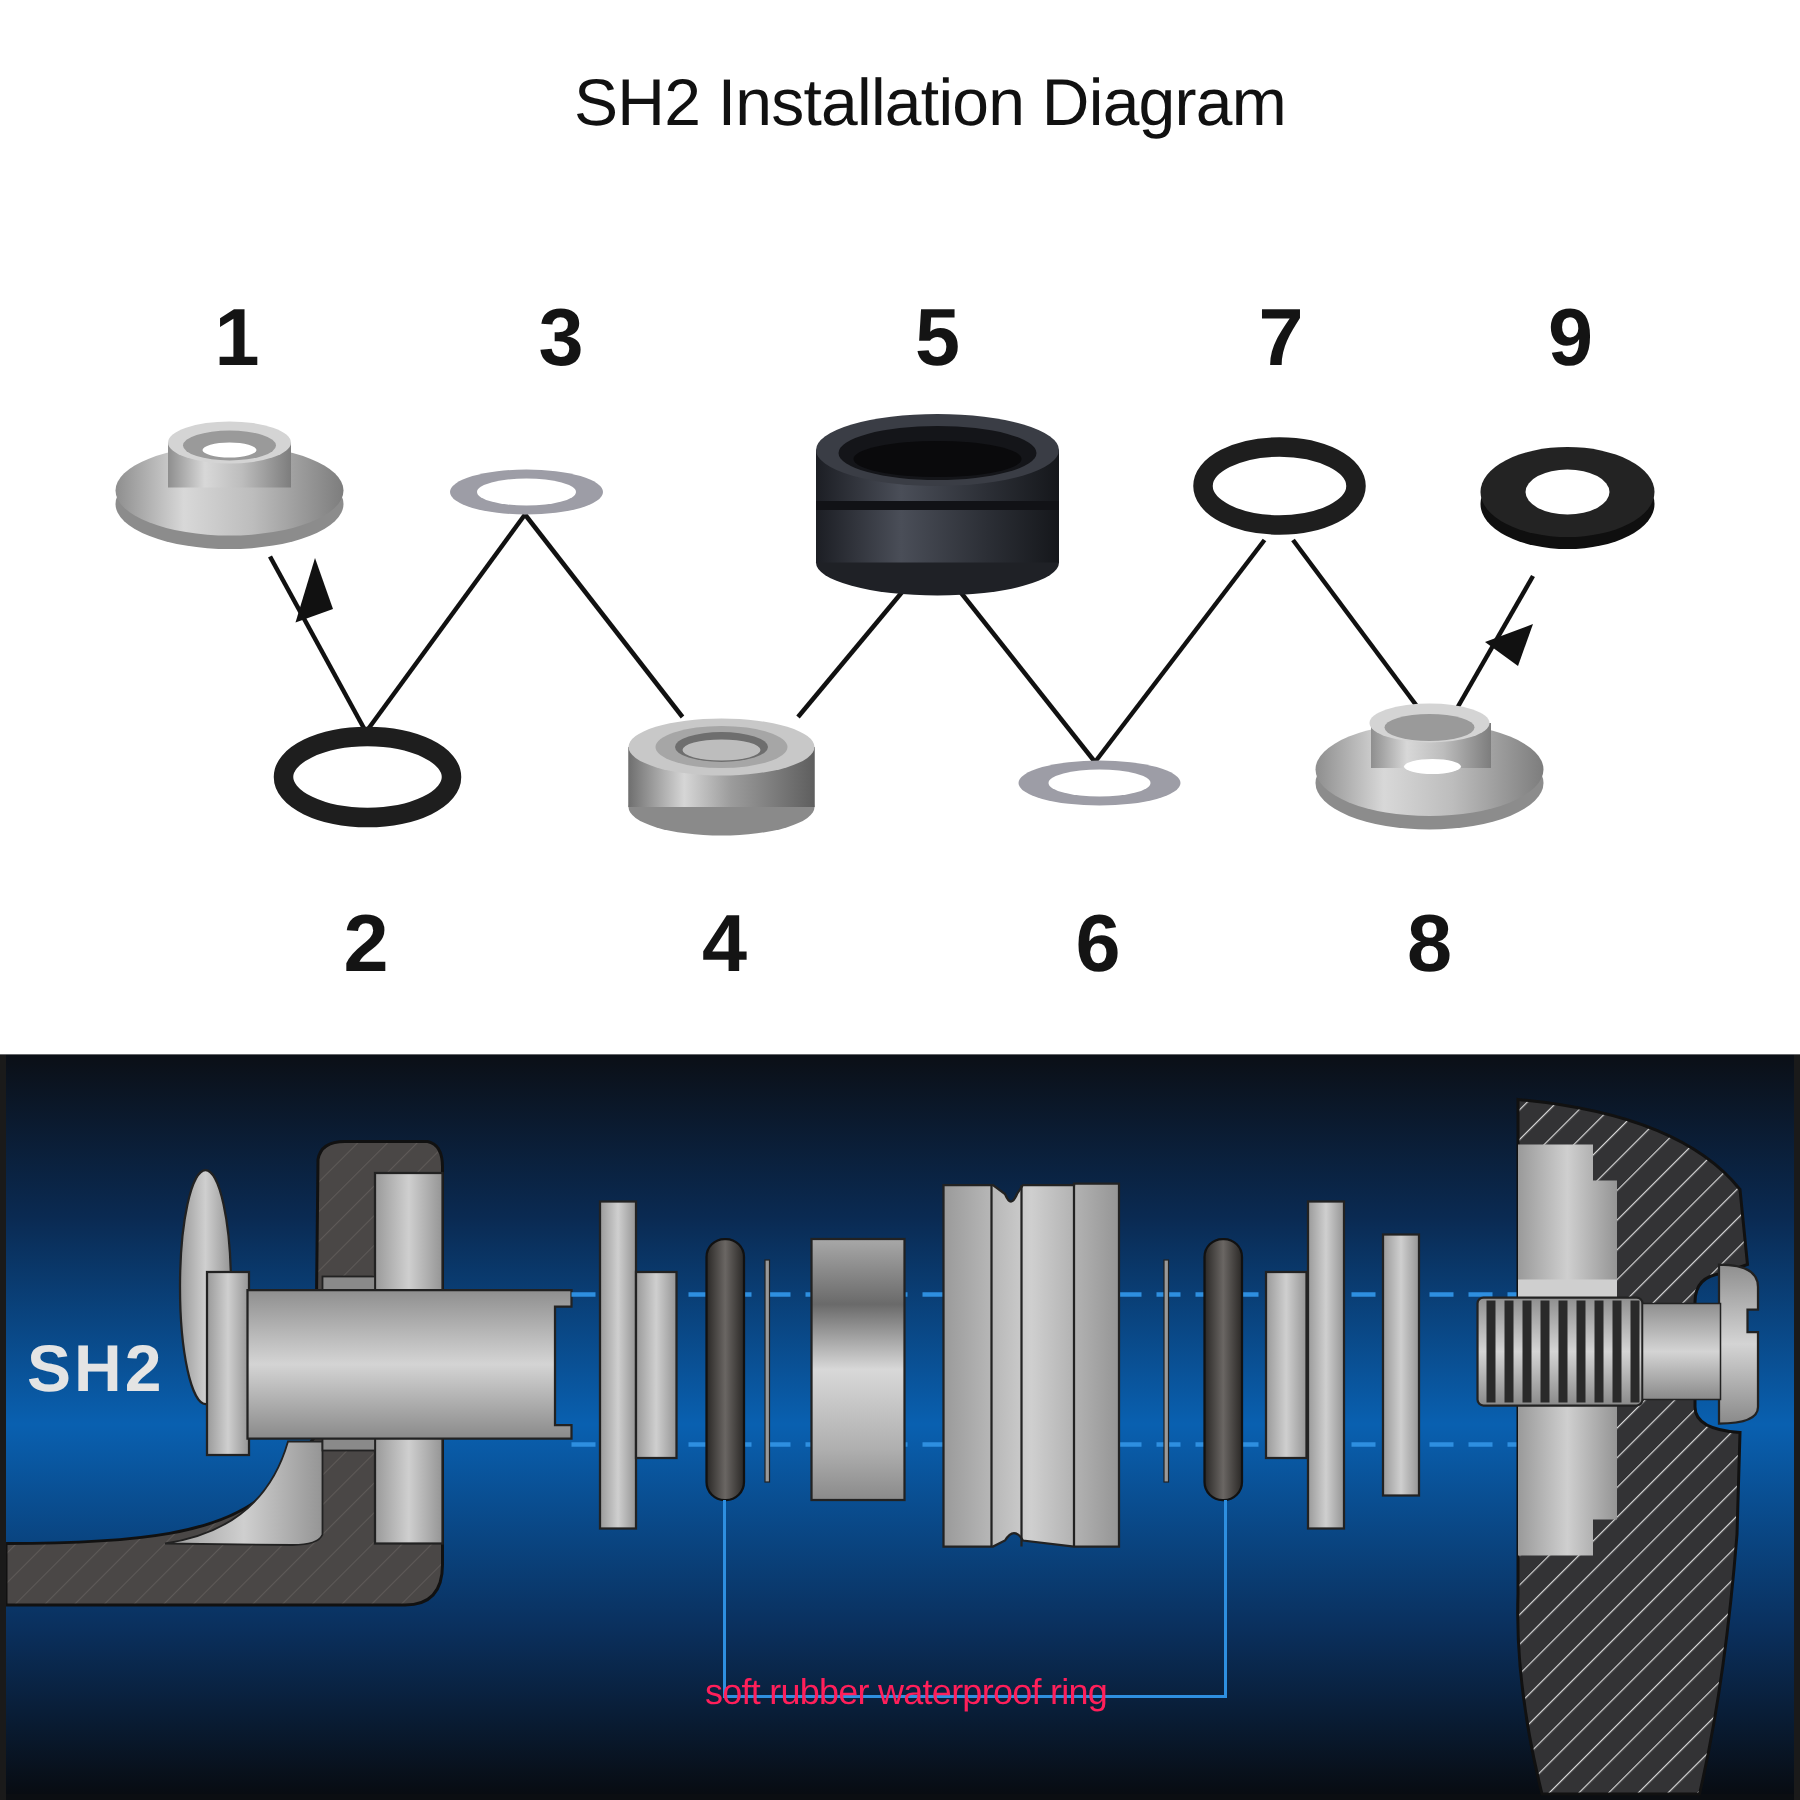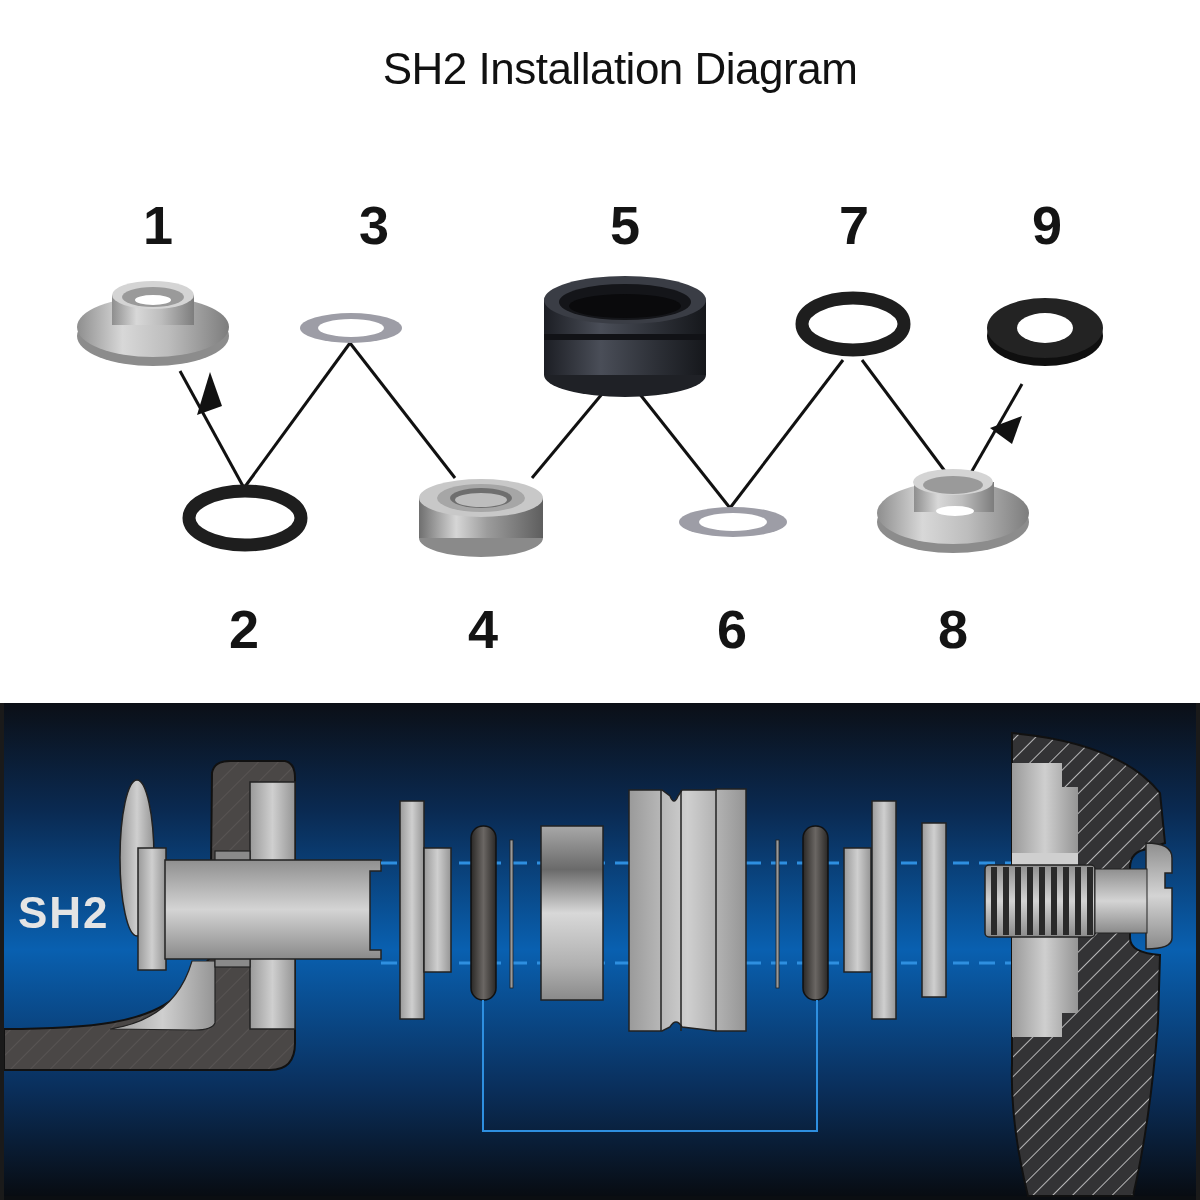--- a/index.html
+++ b/index.html
@@ -223,14 +223,15 @@
       <path d="M 1146 140 Q 1172 140 1172 155 L 1172 170 L 1165 170 L 1165 185 L 1172 185 L 1172 235 Q 1172 246 1146 246 Z" fill="url(#mV)" stroke="#222" stroke-width="1.5"></path>
       <rect x="1095" y="166" width="52" height="64" fill="url(#mV)" stroke="#222" stroke-width="1"></rect>
 
       <polyline points="483,297 483,428 817,428 817,297" fill="none" stroke="#2e8fe0" stroke-width="2"></polyline>
 
       <rect x="0" y="0" width="4" height="497" fill="#1a1a1a"></rect>
       <rect x="1196" y="0" width="4" height="497" fill="#1a1a1a"></rect>
     </svg>
 
     <div class="sh2-label">SH2</div>
+    <div class="ring-label">soft rubber waterproof ring</div>
   </div>
 </div>
 
 </body></html>

